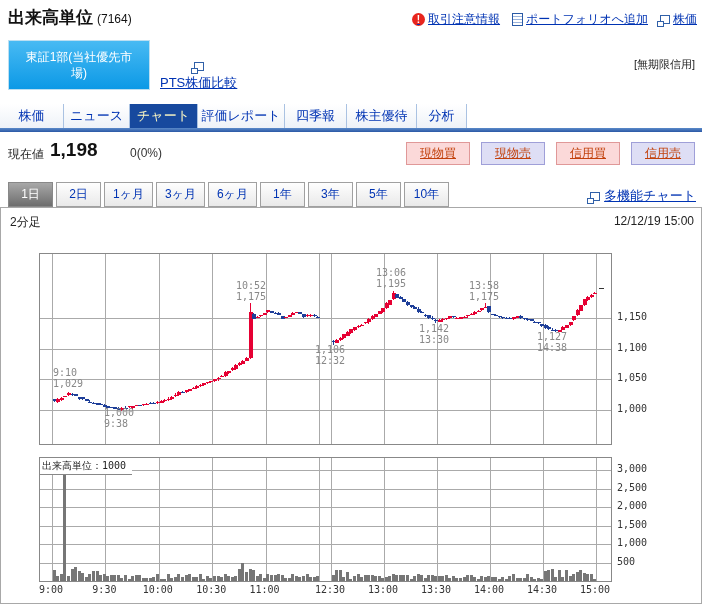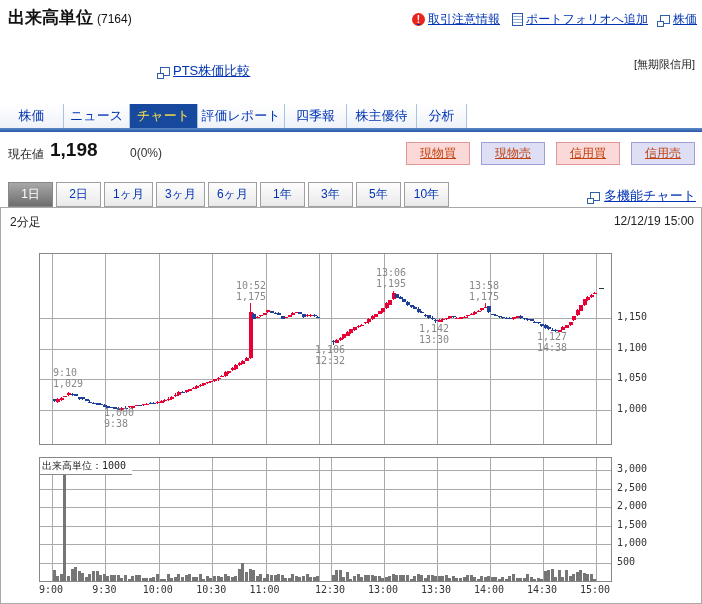--- a/index.html
+++ b/index.html
@@ -28,21 +28,21 @@
   .pts-link{position:absolute;left:160px;top:62px;font-size:13px;}
   .credit-label{position:absolute;right:7px;top:57px;font-size:11px;color:#222;}
 
   
   .tab-strip{position:absolute;left:0;top:104px;width:702px;height:24px;display:flex;}
   .tab{display:flex;align-items:center;justify-content:center;font-size:13px;color:#0033b3;
        background:linear-gradient(#ffffff,#eef2f8);border-right:1px solid #aac2e2;cursor:pointer;box-sizing:border-box;}
   .tab:nth-child(1){width:64px;}.tab:nth-child(2){width:66px;}.tab:nth-child(3){width:68px;}
   .tab:nth-child(4){width:87px;}.tab:nth-child(5){width:62px;}.tab:nth-child(6){width:70px;}
   .tab:nth-child(7){width:50px;}.tab:nth-child(8){flex:1;border-right:none;}
-  .tab.active{background:#17499e;color:#fde047;}
+  .tab.active{background:#17499e;color:#fef9c3;}
   .tab-underline{position:absolute;left:0;top:128px;width:702px;height:4px;
                  background:linear-gradient(#5b8ac9,#2a58a5);}
 
   
   .cur-label{position:absolute;left:8px;top:146px;font-size:12px;}
   .cur-price{position:absolute;left:50px;top:139px;font-size:19px;font-weight:bold;color:#111;}
   .cur-change{position:absolute;left:130px;top:146px;font-size:12px;color:#333;}
   .trade-buttons{position:absolute;top:142px;right:7px;display:flex;gap:11px;}
   .trade-btn{width:64px;height:23px;box-sizing:border-box;display:flex;align-items:center;justify-content:center;
              font-size:12px;cursor:pointer;}
@@ -87,21 +87,22 @@
     <span class="hlink link">
       <span class="doc-icon"></span>
       <span>ポートフォリオへ追加</span>
     </span>
     <span class="hlink link">
       <span class="win-icon"></span>
       <span>株価</span>
     </span>
   </div>
 
-  <span class="pts-link hlink link" style="display:flex;">
+  <div class="market-box">東証1部(当社優先市場)</div>
+  <span class="pts-link hlink link" style="display:flex;flex-direction:column;">
     <span class="win-icon"></span>
     <span>PTS株価比較</span>
   </span>
   <span class="credit-label">[無期限信用]</span>
 
   <div class="tab-strip">
     <div class="tab">株価</div>
     <div class="tab">ニュース</div>
     <div class="tab active">チャート</div>
     <div class="tab">評価レポート</div>

